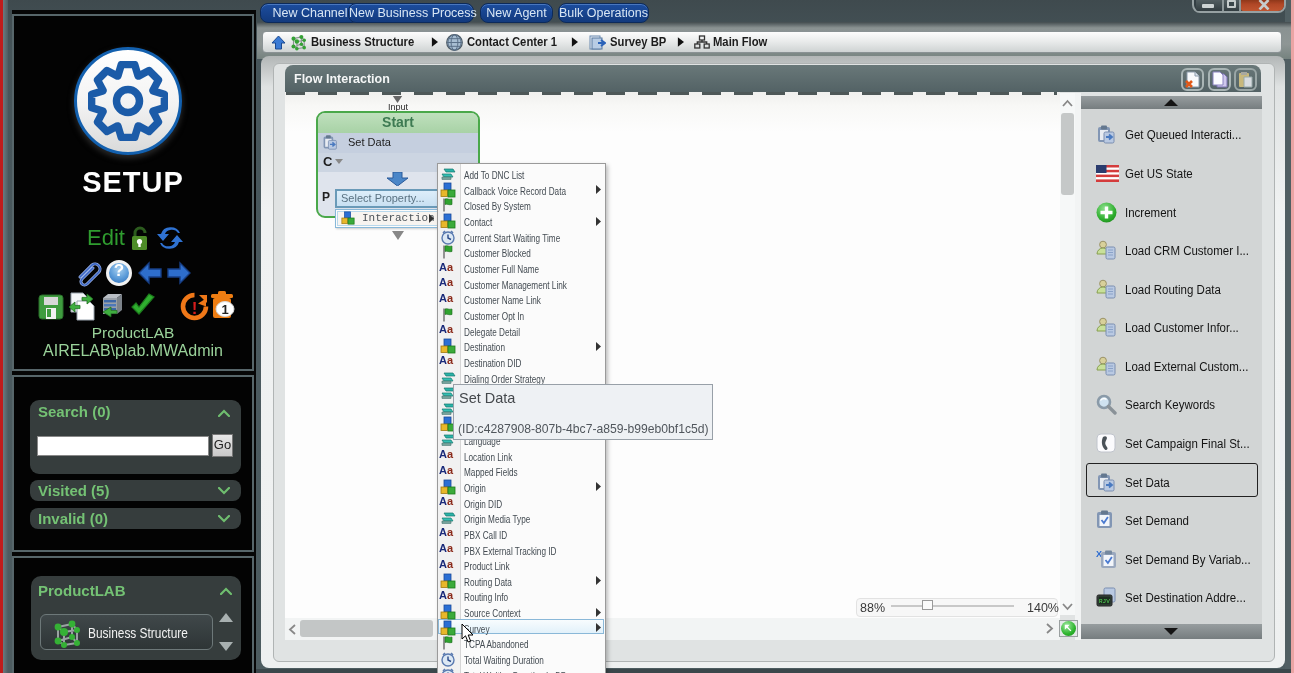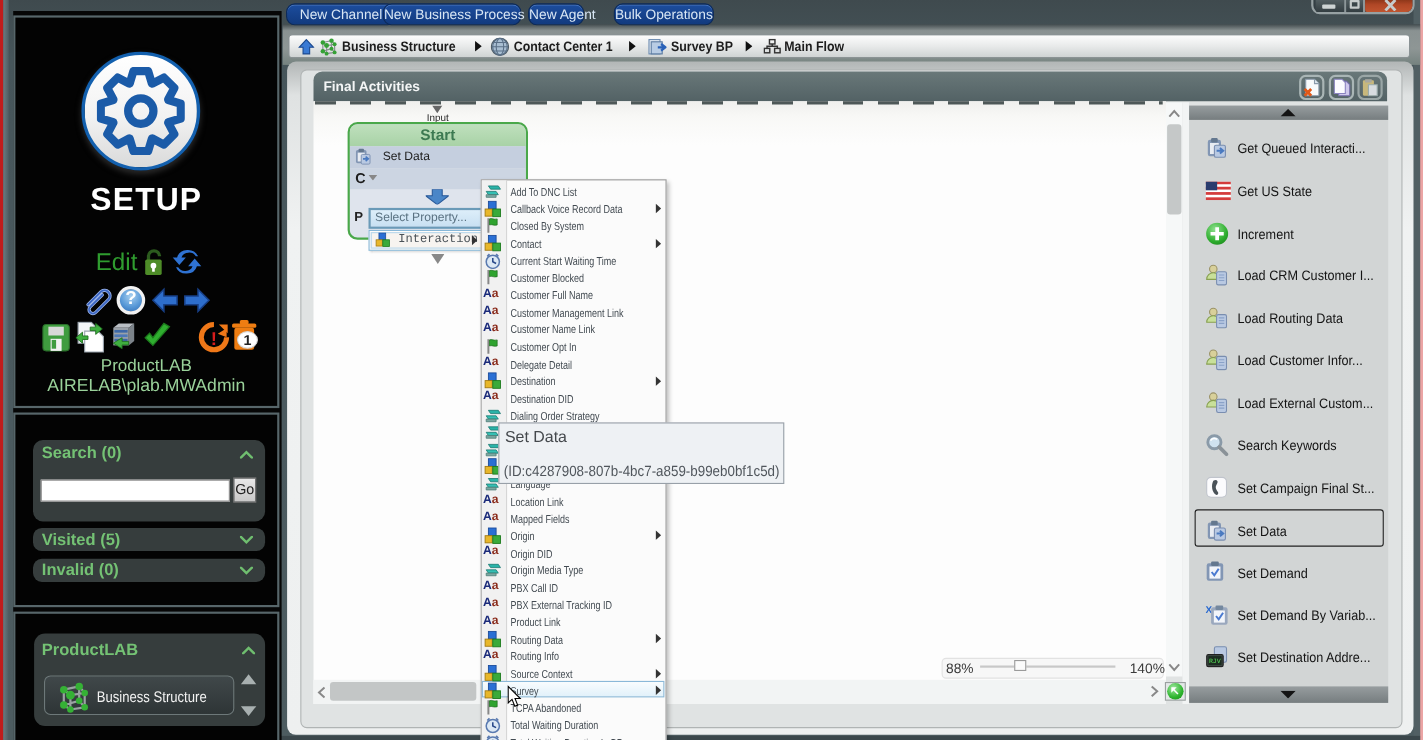--- a/index.html
+++ b/index.html
@@ -143,21 +143,21 @@
     <svg class="abs" style="left:206px;top:602px;" width="16" height="11" viewBox="0 0 16 11">
         <path d="M8 1 L15 10 L1 10 Z" fill="#a8b0b0"></path>
       </svg>
     <svg class="abs" style="left:206px;top:631px;" width="16" height="11" viewBox="0 0 16 11">
         <path d="M8 10 L15 1 L1 1 Z" fill="#a8b0b0"></path>
       </svg>
   </div>
 
   <div class="toolbtn abs" style="left:260px;top:3px;width:100px;">New Channel</div>
   <div class="toolbtn abs" style="left:348px;top:3px;width:126px;">New Business Process</div>
-  <div class="toolbtn abs" style="left:480px;top:3px;width:51px;">New Agent</div>
+  <div class="toolbtn abs" style="left:480px;top:3px;width:73px;">New Agent</div>
   <div class="toolbtn abs" style="left:558px;top:3px;width:91px;">Bulk Operations</div>
 
   <div class="abs" style="left:1192px;top:-8px;width:94px;height:21px;background:#343f44;border:2px solid #97a1a3;border-radius:0 0 8px 8px;"></div>
   <div class="abs" style="left:1196px;top:-4px;width:26px;height:15px;background:linear-gradient(180deg,#5d696c,#333d41);border-radius:0 0 3px 2px;"></div>
   <div class="abs" style="left:1239px;top:-4px;width:2px;height:15px;background:#8d9799;"></div>
   <div class="abs" style="left:1222px;top:-4px;width:2px;height:15px;background:#8d9799;"></div>
   <div class="abs" style="left:1224px;top:-4px;width:15px;height:15px;background:linear-gradient(180deg,#5d696c,#333d41);"></div>
   <div class="abs" style="left:1202px;top:4px;width:12px;height:3.5px;background:#ced4d4;border-radius:1px;"></div>
   <div class="abs" style="left:1227px;top:0px;width:9px;height:8px;border:2px solid #c6cccc;border-radius:1px;background:#3a464a;"></div>
   <div class="abs" style="left:1241px;top:-4px;width:43px;height:15px;background:linear-gradient(180deg,#70290f,#b04726 55%,#c05530);border-radius:0 0 6px 2px;"></div>
@@ -216,21 +216,21 @@
         <rect x="10.2" y="9" width="5" height="4"></rect>
         <path d="M8 5 V7 M3.3 9 V7 H12.7 V9"></path>
       </g>
   </svg>
   <div class="abs" style="left:713px;top:35px;color:#1c1c1c;font-size:12.5px;font-weight:bold;white-space:nowrap;transform:scaleX(.9);transform-origin:0 50%;">Main Flow</div>
 
   <div class="abs" style="left:261px;top:56px;width:1024px;height:612px;border-radius:8px;background:linear-gradient(180deg,#b2b6b6 0%,#dfe2e2 5%,#f0f2f2 25%,#eef0f0 100%);"></div>
   <div class="abs" style="left:273px;top:63px;width:1002px;height:599px;border:1px solid #b0b4b4;border-radius:6px;background:#e0e3e3;"></div>
 
   <div class="abs" style="left:285px;top:65px;width:976px;height:27px;background:linear-gradient(180deg,#697879,#536265);border-radius:8px 8px 0 0;"></div>
-  <div class="abs" style="left:294px;top:72px;color:#f4f6f6;font-size:12.5px;font-weight:bold;">Final Activities</div>
+  <div class="abs" style="left:294px;top:72px;color:#f4f6f6;font-size:12.5px;font-weight:bold;">Flow Interaction</div>
 
   <div class="abs" style="left:1181px;top:68px;width:23px;height:23px;border:2px solid #a9b5b5;border-radius:6px;"></div>
   <svg class="abs" style="left:1185px;top:71px;" width="15" height="17" viewBox="0 0 15 17">
       <path d="M2 1 h8 l4 4 v11 h-12 Z" fill="#f8fafc" stroke="#8a9aaa"></path>
       <path d="M10 1 v4 h4" fill="#dde6ee" stroke="#8a9aaa"></path>
       <path d="M1 10 l6 6 M7 10 l-6 6" stroke="#e05818" stroke-width="2.6"></path>
     </svg>
   <div class="abs" style="left:1208px;top:68px;width:23px;height:23px;border:2px solid #a9b5b5;border-radius:6px;"></div>
   <svg class="abs" style="left:1212px;top:71px;" width="16" height="17" viewBox="0 0 16 17">
       <path d="M5 3 h7 l3 3 v10 h-10 Z" fill="#cfc8ec" stroke="#7a72b0"></path>

